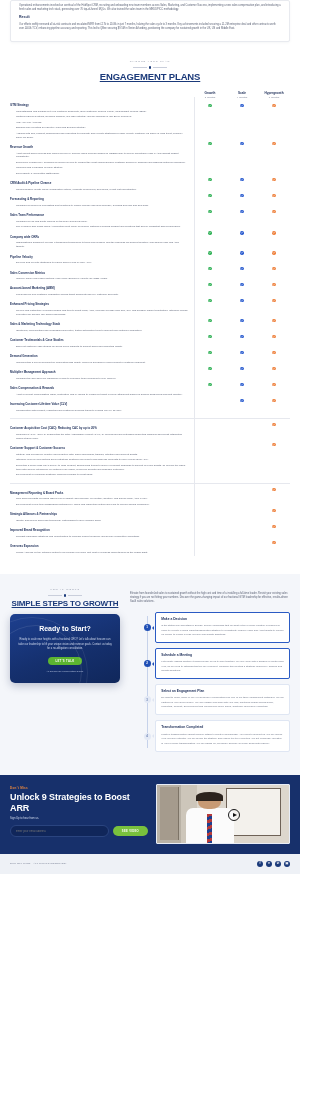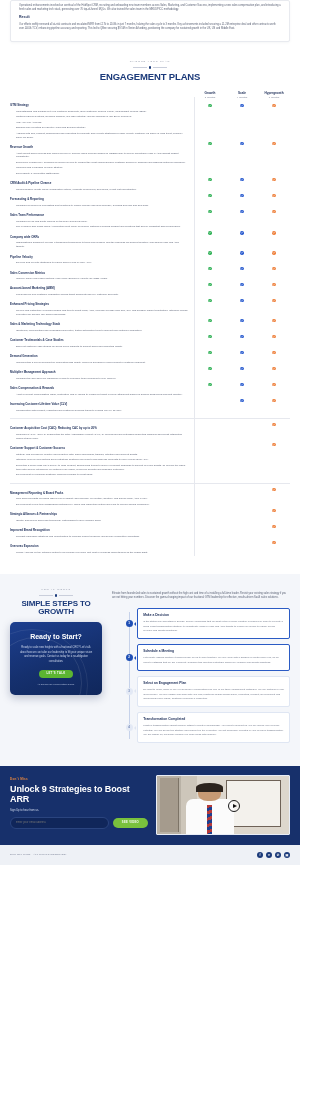--- a/index.html
+++ b/index.html
@@ -30,21 +30,21 @@
   .sec-head { text-align: center; padding: 18px 0 10px; }
   .eyebrow {
     font-size: 2.5px; letter-spacing: 0.9px; color: #8e94a6;
     text-transform: uppercase; margin-bottom: 2.2px;
   }
   .dot-rule { display: flex; align-items: center; justify-content: center; gap: 2px; margin-bottom: 3px; }
   .dot-rule .ln { width: 14px; height: 0.4px; background: #c9cedb; }
   .dot-rule .dt { width: 2.2px; height: 2.2px; background: #1b3a7a; border-radius: 50%; }
   .sec-title {
     font-size: 9.5px; font-weight: bold; color: #1b3a7a;
-    letter-spacing: -0.15px; line-height: 1;
+    letter-spacing: -0.15px; line-height: 1; text-decoration: underline;
   }
   .sec-title.small { font-size: 8px; }
 
   
   .plans { padding: 0 10px 18px; }
   .plan-cols {
     display: flex; justify-content: flex-end; gap: 0; margin-bottom: 3px;
   }
   .plan-col-head {
     width: 32px; text-align: center;
@@ -76,21 +76,21 @@
 
   .ck { width: 3.4px; height: 3.4px; border-radius: 50%; display:block; position: relative; }
   .ck svg { position:absolute; left:0; top:0; }
   .ck-growth { background: #34b35a; }
   .ck-scale { background: #2f5fd0; }
   .ck-hyper { background: #ef8340; }
 
   
   .steps-sec { background: #f4f6fa; padding: 14px 10px 18px; }
   .steps-top { display: flex; gap: 10px; align-items: flex-start; }
-  .steps-left { width: 92px; }
+  .steps-left { width: 110px; }
   .steps-left .sec-head { text-align: center; padding: 0 0 6px; }
   .steps-right { flex: 1; padding-top: 4px; }
   .steps-intro { font-size: 2.55px; color: #5b6275; }
 
   .cta-card {
     background: linear-gradient(160deg, #1d3f8f 0%, #15306e 55%, #10275b 100%);
     border-radius: 5px; padding: 10px 8px 9px; text-align: center;
     color: #fff; position: relative; overflow: hidden;
     box-shadow: 0 3px 8px rgba(16,32,80,.25);
   }

